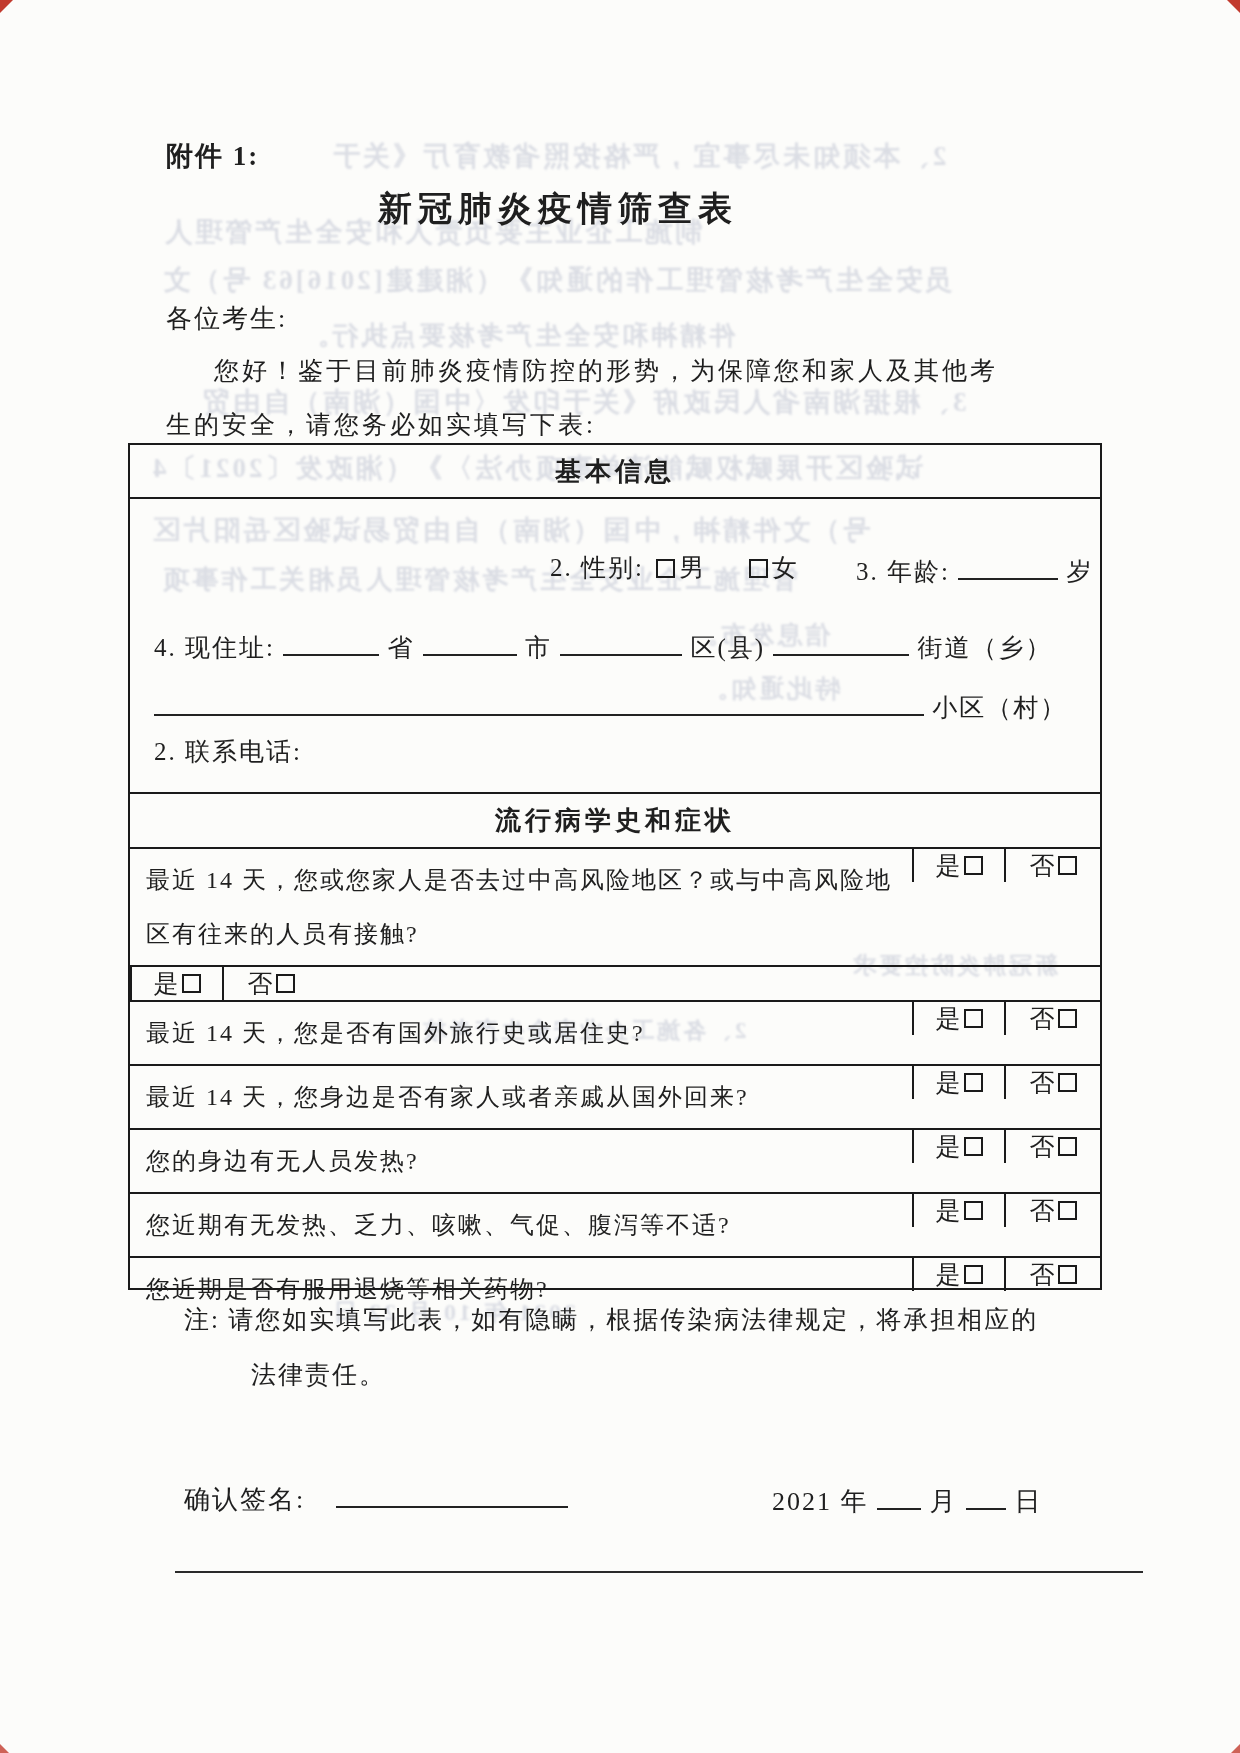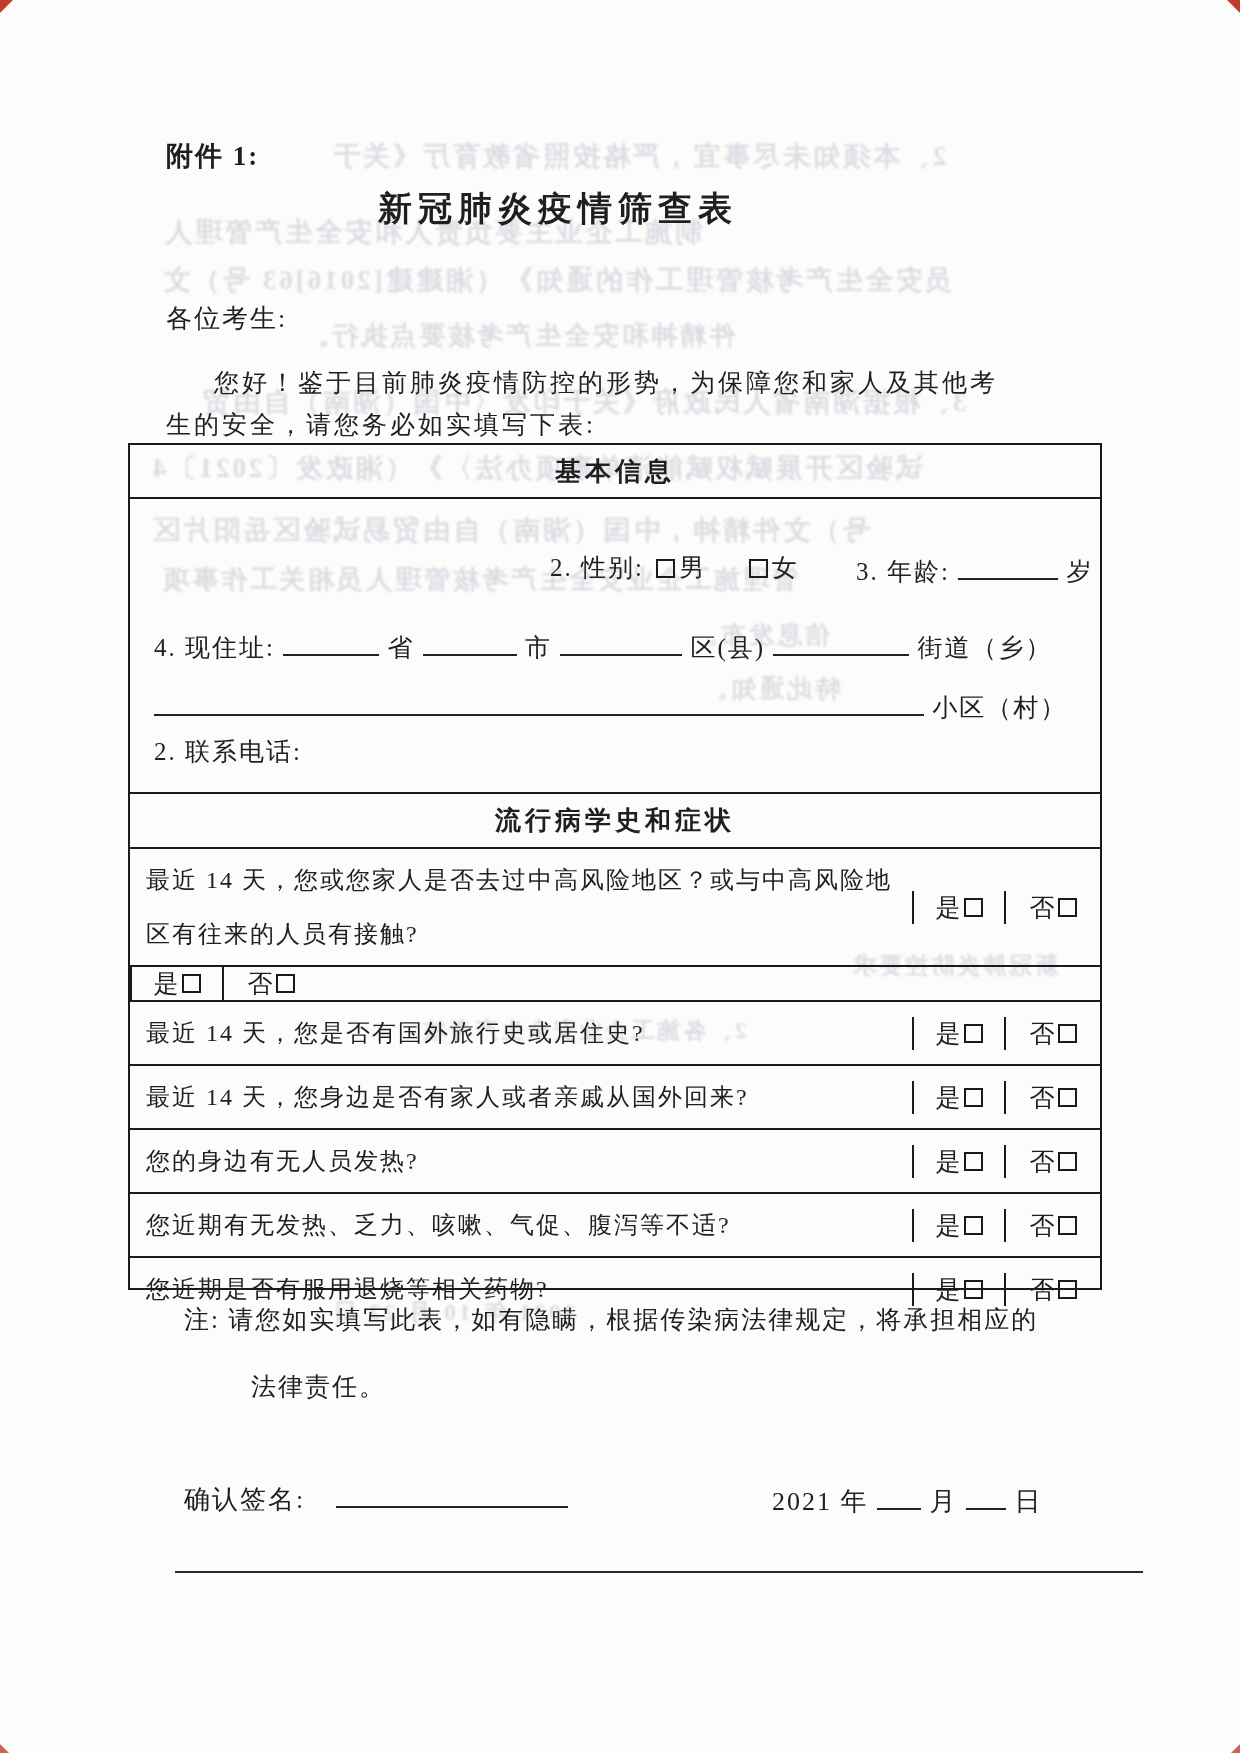--- a/index.html
+++ b/index.html
@@ -8,50 +8,50 @@
     background:#fcfcfa;overflow:hidden;
     font-family:"Liberation Serif","DejaVu Serif",serif;
     color:#1f1f1f;
   }
   *{box-sizing:border-box;}
   .abs{position:absolute;white-space:nowrap;}
   
   .attachment{left:166px;top:138px;font-size:27px;font-weight:bold;letter-spacing:2px;}
   .doc-title{left:378px;top:186px;font-size:34px;font-weight:bold;letter-spacing:6px;}
   .salutation{left:166px;top:301px;font-size:26px;letter-spacing:2px;}
-  .intro1{left:214px;top:354px;font-size:25px;letter-spacing:3px;margin-top:12px;}
+  .intro1{left:214px;top:354px;font-size:25px;letter-spacing:3px;}
   .intro2{left:166px;top:408px;font-size:25px;letter-spacing:3px;}
   
   .covid-table{
     position:absolute;left:128px;top:443px;width:974px;height:847px;
     border:2px solid #1a1a1a;display:flex;flex-direction:column;background:transparent;
   }
   .section-header{
     flex:0 0 54px;display:flex;align-items:center;justify-content:center;
     font-size:26px;font-weight:bold;letter-spacing:4px;border-bottom:2px solid #1a1a1a;
   }
   .basic-body{position:relative;flex:0 0 295px;border-bottom:2px solid #1a1a1a;font-size:25px;letter-spacing:2px;}
   .bi{position:absolute;white-space:nowrap;}
   .fill{display:inline-block;border-bottom:2px solid #222;height:1.15em;vertical-align:baseline;}
   .cbx{display:inline-block;width:19px;height:19px;border:2px solid #1a1a1a;vertical-align:-2px;margin:0 4px;background:transparent;}
   .mid-header{
     flex:0 0 53px;display:flex;align-items:center;justify-content:center;
     font-size:26px;font-weight:bold;letter-spacing:4px;border-bottom:0;
   }
   .q-rows{flex:1;display:flex;flex-direction:column;}
-  .q-row{flex:1;display:flex;align-items:center;border-top:2px solid #1a1a1a;}
+  .q-row{flex:1;display:flex;align-items:flex-start;border-top:2px solid #1a1a1a;}
   .q-row.tall{flex:1.82;}
   .q-cell{flex:1;display:flex;align-items:center;padding:4px 16px;font-size:24px;letter-spacing:2px;}
   .q-cell span{line-height:2.25;}
   .yn-cell{flex:0 0 92px;border-left:2px solid #1a1a1a;display:flex;align-items:center;justify-content:center;font-size:25px;}
   .yn-cell.no{flex:0 0 96px;}
   .yn-cell .cbx{margin:0 0 0 3px;}
   
   .note1{left:184px;top:1303px;font-size:25px;letter-spacing:2px;}
-  .note2{left:251px;top:1358px;font-size:25px;letter-spacing:2px;margin-top:12px;}
+  .note2{left:251px;top:1358px;font-size:25px;letter-spacing:2px;}
   .sig{left:184px;top:1478px;font-size:26px;letter-spacing:2px;}
   .date{left:772px;top:1480px;font-size:26px;letter-spacing:2px;}
   .bottom-rule{position:absolute;left:175px;top:1571px;width:968px;height:2px;background:#2a2a2a;}
   
   .ghost{position:absolute;transform:scaleX(-1);color:#a9afc3;opacity:.40;
          letter-spacing:3px;white-space:nowrap;filter:blur(1px);font-weight:bold;}
   .corner{position:absolute;width:0;height:0;}
   .corner.tl{left:0;top:0;border-top:13px solid #c23b2e;border-right:13px solid transparent;}
   .corner.tr{right:0;top:0;border-top:13px solid #c23b2e;border-left:13px solid transparent;}
   .corner.bl{left:0;bottom:0;border-bottom:9px solid #c23b2e;border-right:9px solid transparent;opacity:.8;}

